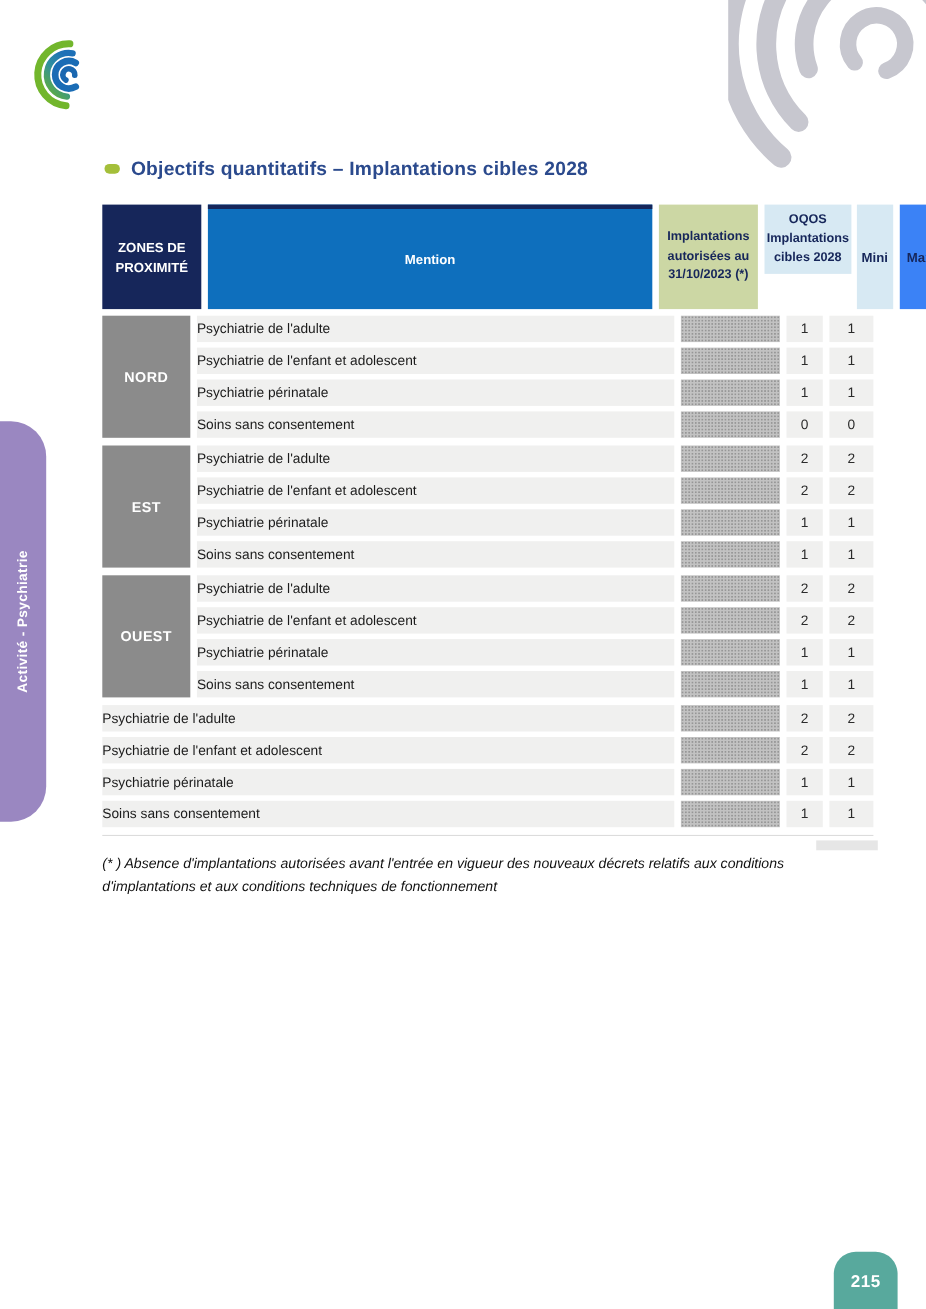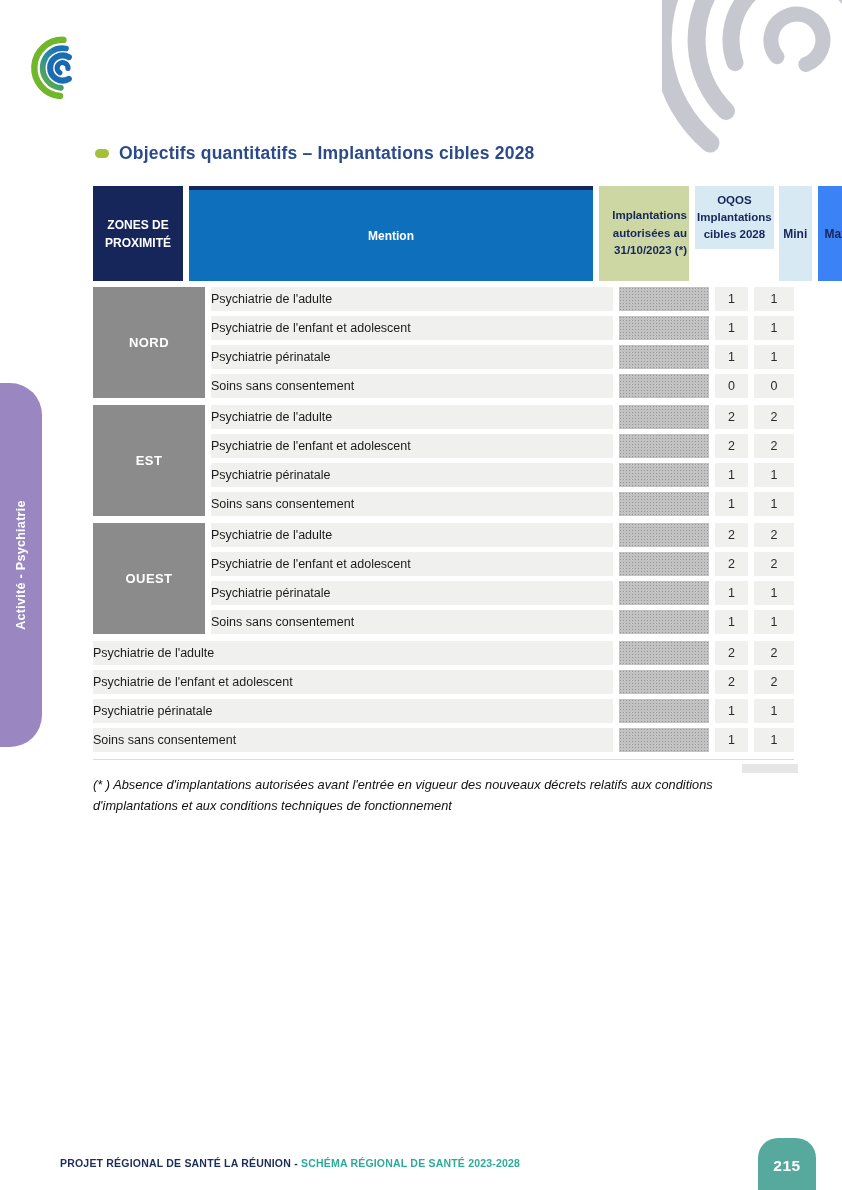--- a/index.html
+++ b/index.html
@@ -30,32 +30,32 @@
   .page-title { font-size:17.5px; font-weight:bold; color:#2b4a8d; letter-spacing:0.2px; }
 
   
   .table-wrap { position:absolute; left:93px; top:186px; width:701px; }
   .table-header { display:flex; gap:6px; height:95px; margin-bottom:6px; }
   .h-zones { width:90px; background:#16265a; color:#fff; font-weight:bold; font-size:12px;
     display:flex; align-items:center; justify-content:center; text-align:center; line-height:1.5; padding:0 6px; }
   .h-mention { flex:1; background:#0e6fbd; border-top:4px solid #16265a; color:#fff; font-weight:bold;
     font-size:12px; display:flex; align-items:center; justify-content:center; }
   .h-auth { width:90px; background:#ccd7a4; color:#16265a; font-weight:bold; font-size:11.5px;
-    display:flex; align-items:center; justify-content:center; text-align:right; line-height:1.55; padding:0 2px; }
+    display:flex; align-items:center; justify-content:center; text-align:center; line-height:1.55; padding:0 2px; }
   .h-oqos-col { width:99px; display:flex; flex-direction:row; gap:5px; }
   .h-oqos { height:63px; background:#d7e9f3; color:#16265a; font-weight:bold; font-size:11.5px;
     display:flex; align-items:center; justify-content:center; text-align:center; line-height:1.45; padding:0 2px; }
   .h-minimaxi { flex:1; display:flex; gap:6px; }
   .h-mini { width:33px; background:#d7e9f3; color:#16265a; font-weight:bold; font-size:12px;
     display:flex; align-items:center; justify-content:center; }
   .h-maxi { width:40px; background:#3b82f6; color:#16265a; font-weight:bold; font-size:12px;
     display:flex; align-items:center; justify-content:center; }
 
   .table-zone-group { display:flex; gap:6px; margin-bottom:7px; }
-  .zone-cell { width:112px; background:#8b8b8b; color:#fff; font-weight:bold; font-size:13px;
+  .zone-cell { width:80px; background:#8b8b8b; color:#fff; font-weight:bold; font-size:13px;
     letter-spacing:0.4px; display:flex; align-items:center; justify-content:center; }
   .zone-rows { flex:1; display:flex; flex-direction:column; gap:5px; }
   .table-row { display:flex; gap:6px; height:24px; }
   .t-mention { flex:1; background:#f0f0ef; font-size:12.5px; color:#1b1b1b;
     display:flex; align-items:center; }
   .t-auth { width:90px; background-color:#c2c2c2;
     background-image:radial-gradient(#969696 0.8px, rgba(0,0,0,0) 0.9px);
     background-size:3px 3px; }
   .t-mini { width:33px; background:#f0f0ef; font-size:12.5px; color:#2b2b2b;
     display:flex; align-items:center; justify-content:center; }
@@ -249,20 +249,17 @@
           </div>
         </div>
       </div>
 
     <div class="table-bottom-line"></div>
     <div class="table-bottom-stub"></div>
   </div>
 
   <div class="footnote">(* ) Absence d'implantations autorisées avant l'entrée en vigueur des nouveaux décrets relatifs aux conditions d'implantations et aux conditions techniques de fonctionnement</div>
 
-  <div class="footer-text">
-    <span class="footer-left">PROJET RÉGIONAL DE SANTÉ LA RÉUNION - </span><span class="footer-right">SCHÉMA RÉGIONAL DE SANTÉ 2023-2028</span>
-  </div>
   <div class="page-badge">
     <span class="page-badge-number">215</span>
   </div>
 
 </div>
 
 </body></html>

